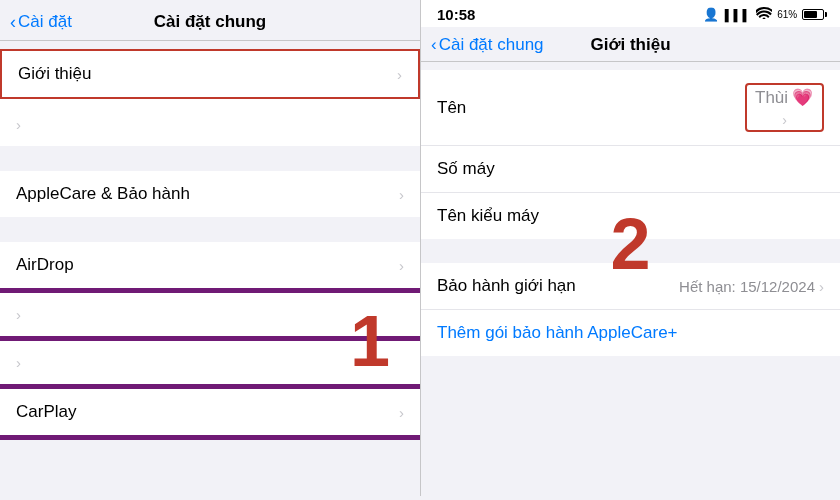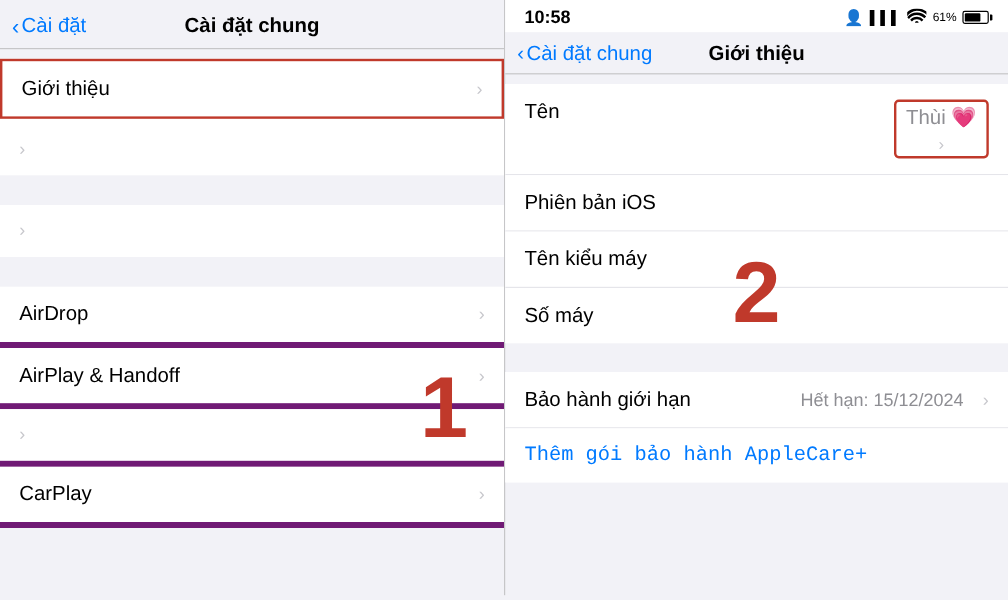--- a/index.html
+++ b/index.html
@@ -177,21 +177,21 @@
       overflow: hidden;
     }
 
     .info-group {
       background: #fff;
       margin-top: 8px;
     }
 
     .info-item {
       display: flex;
-      align-items: flex-start;
+      align-items: center;
       justify-content: space-between;
       padding: 13px 16px;
       background: #fff;
       border-bottom: 1px solid #e5e5ea;
     }
 
     .info-item:last-child {
       border-bottom: none;
     }
 
@@ -240,21 +240,21 @@
     .warranty-item .warranty-label {
       font-size: 17px;
       color: #000;
     }
 
     .warranty-item .warranty-value {
       font-size: 15px;
       color: #8e8e93;
       display: flex;
       align-items: center;
-      gap: 16px;
+      gap: 4px;
     }
 
     .applecare-link {
       padding: 13px 16px;
       background: #fff;
     }
 
     .applecare-link span {
       font-size: 17px;
       color: #007aff;
@@ -295,33 +295,33 @@
       </div>
       <div class="settings-item">
         <span class="chevron">›</span>
       </div>
     </div>
 
     <div class="group-spacer"></div>
 
     <div class="settings-group">
       <div class="settings-item">
+        <span class="item-label">AppleCare &amp; Bảo hành</span>
         <span class="chevron">›</span>
       </div>
     </div>
 
     <div class="group-spacer"></div>
 
     <div class="settings-group" style="position:relative;">
       <div class="settings-item">
         <span class="item-label">AirDrop</span>
         <span class="chevron">›</span>
       </div>
       <div class="settings-item">
-        <span class="item-label">AirPlay &amp; Handoff</span>
         <span class="chevron">›</span>
       </div>
       <div class="settings-item">
         <span class="chevron">›</span>
       </div>
       <div class="settings-item">
         <span class="item-label">CarPlay</span>
         <span class="chevron">›</span>
       </div>
       <div class="big-number">1</div>
@@ -368,48 +368,44 @@
     <div class="info-group">
 
       <div class="info-item">
         <span class="info-label">Tên</span>
         <span class="info-value highlighted-box">
           <span>Thùi 💗</span>
           <span class="chevron">›</span>
         </span>
       </div>
 
+
       <div class="info-item">
-        <span class="info-label">Phiên bản iOS</span>
+        <span class="info-label">Số máy</span>
         <span class="info-value"></span>
       </div>
 
       <div class="info-item">
         <span class="info-label">Tên kiểu máy</span>
-        <span class="info-value"></span>
-      </div>
-
-      <div class="info-item">
-        <span class="info-label">Số máy</span>
         <span class="info-value"></span>
       </div>
 
     </div>
 
     <div class="warranty-group">
       <div class="warranty-item">
         <div class="warranty-row">
           <span class="warranty-label">Bảo hành giới hạn</span>
           <div class="warranty-value">
             <span>Hết hạn: 15/12/2024</span>
             <span style="color:#c7c7cc;">›</span>
           </div>
         </div>
       </div>
       <div class="applecare-link">
-        <span style="color:#007aff; font-size:17px;font-family:Liberation Mono, monospace;">Thêm gói bảo hành AppleCare+</span>
+        <span style="color:#007aff; font-size:17px;">Thêm gói bảo hành AppleCare+</span>
       </div>
     </div>
 
     <div class="right-big-number">2</div>
   </div>
 
 </div>
 
 </body></html>

